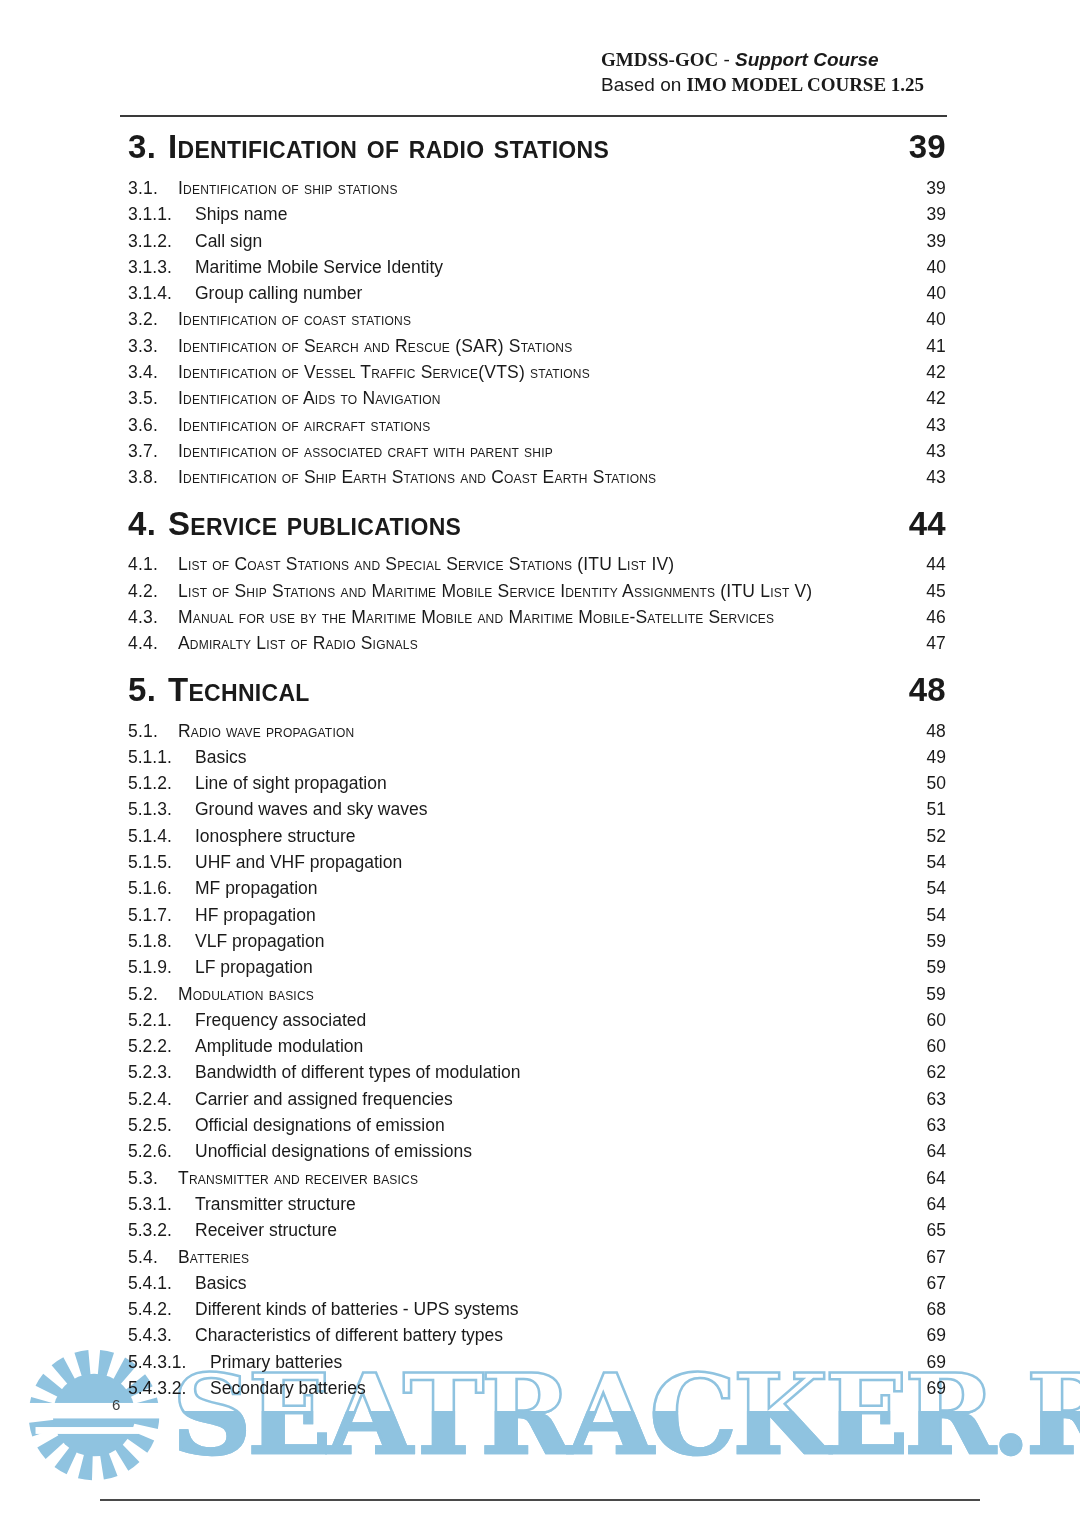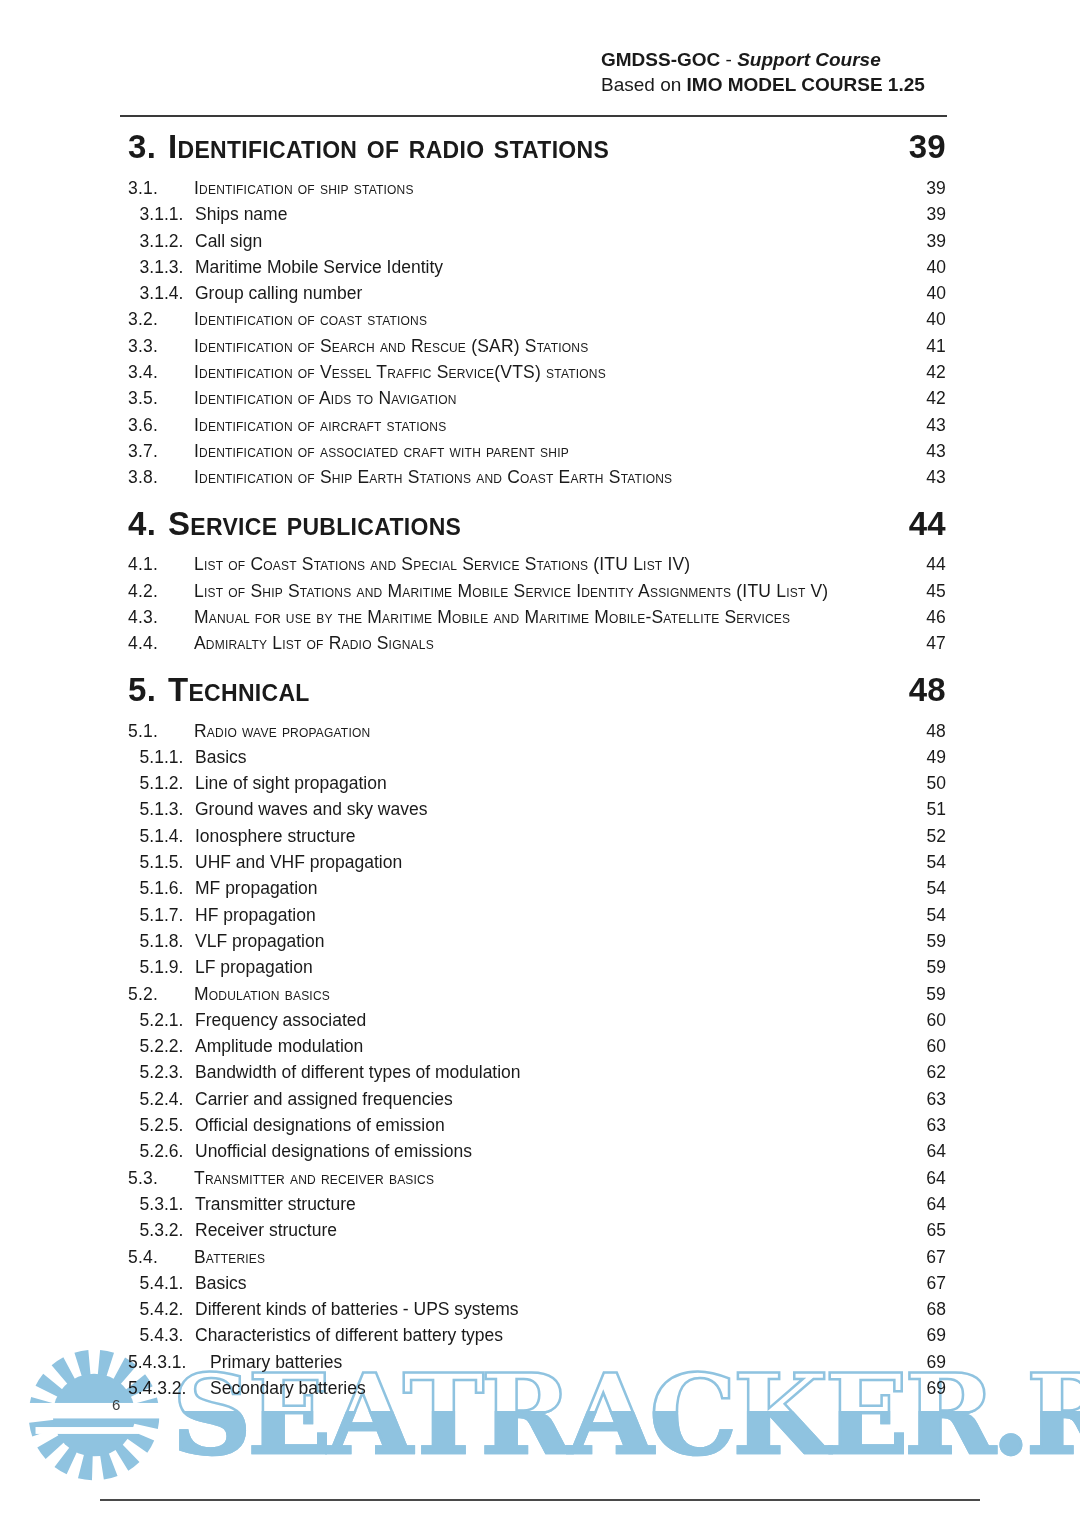--- a/index.html
+++ b/index.html
@@ -10,44 +10,44 @@
     font-family:"Liberation Sans",sans-serif;
     color:#1a1a1a;
     overflow:hidden;
     margin:0 auto;
   }
   
   .page-header{
     position:absolute;top:48px;left:601px;
     font-size:19px;line-height:1.3;z-index:2;
   }
-  .page-header .b{font-weight:700;}
+  .page-header .b{font-weight:700;font-family:Liberation Serif, serif;}
   .page-header .bi{font-weight:700;font-style:italic;margin-top:24px;}
   .header-rule{
     position:absolute;top:115px;left:120px;width:827px;
     border-top:2px solid #3a3a3a;z-index:0;
   }
   
   .toc{
     position:absolute;top:126px;left:128px;width:818px;z-index:2;
   }
   .toc-row{display:flex;align-items:baseline;}
   .toc-row .num{flex:0 0 auto;font-variant:normal;}
   .toc-row .title{flex:1 1 auto;padding-right:10px;}
   .toc-row .pg{flex:0 0 auto;text-align:right;}
   .level1{
     font-size:33px;font-weight:700;font-variant:small-caps;
     line-height:1.18;margin:14px 0 8px;letter-spacing:.3px;
   }
   .level1:first-child{margin-top:2px;}
   .level1 .num{width:40px;}
   .level2,.level3,.level4{font-size:17.5px;line-height:26.3px;}
-  .level2{font-variant:small-caps;letter-spacing:.2px;gap:16px;}
+  .level2{font-variant:small-caps;letter-spacing:.2px;}
   .level2 .num{width:50px;}
-  .level3 .num{width:67px;text-align:center;}
+  .level3 .num{width:67px;}
   .level4 .num{width:82px;}
   
   .page-number{
     position:absolute;left:112px;top:1396px;
     font-size:15px;color:#3f3f3f;z-index:3;
   }
   .footer-rule{
     position:absolute;top:1499px;left:100px;width:880px;
     border-top:2px solid #4a4a4a;z-index:0;
   }

